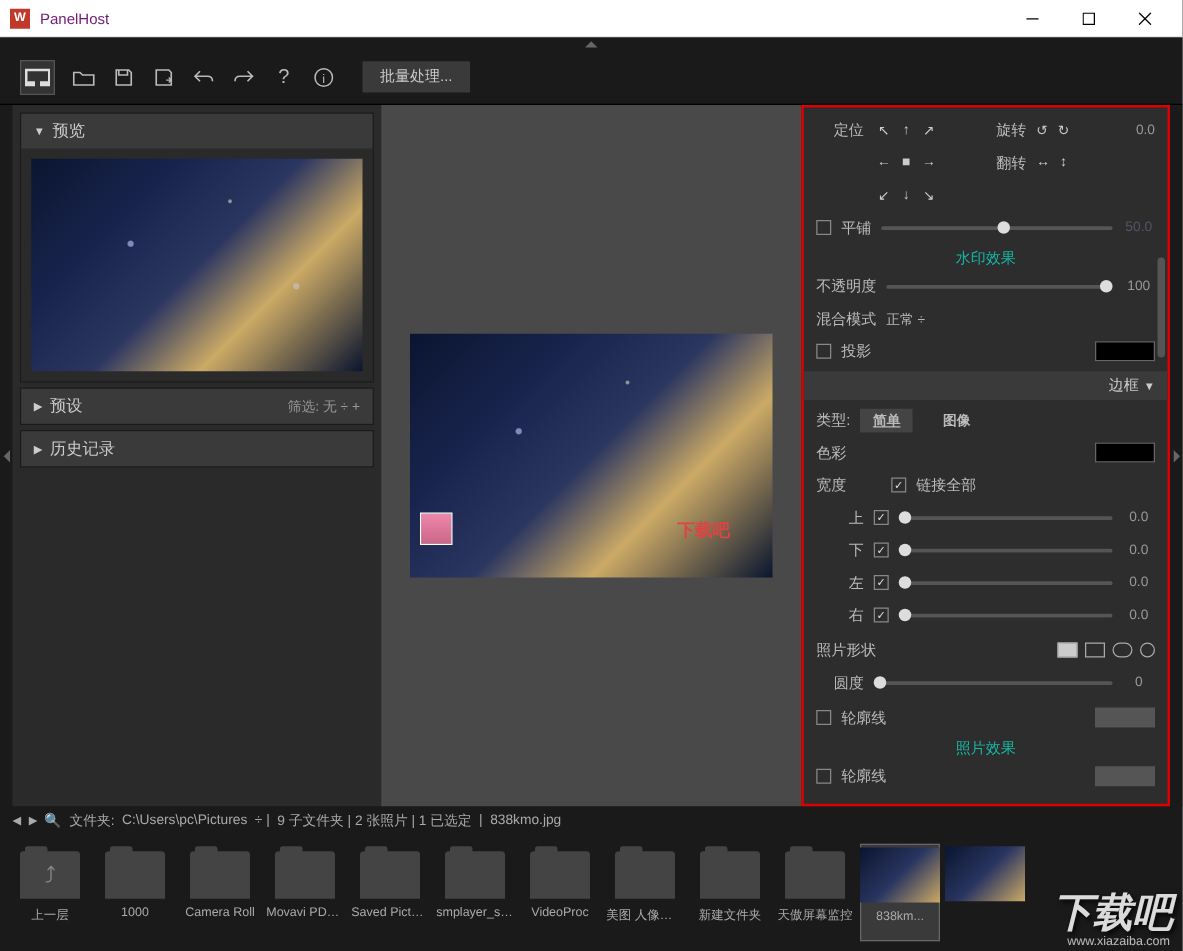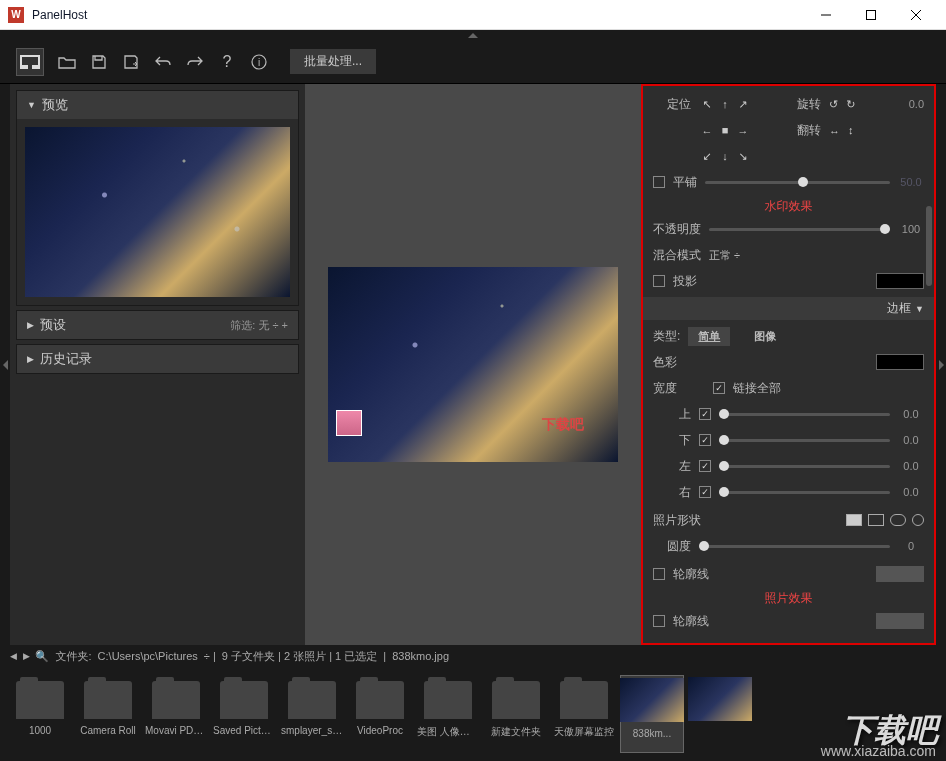--- a/index.html
+++ b/index.html
@@ -1,20 +1,20 @@
 <!DOCTYPE html>
 <html><head>
 <meta charset="utf-8">
 <style>
 * { margin: 0; padding: 0; box-sizing: border-box; font-family: "Microsoft YaHei", sans-serif; }
 body { width: 946px; height: 761px; background: #fff; overflow: hidden; position: relative; }
 
 .titlebar { height: 30px; background: #fff; border-bottom: 1px solid #ddd; display: flex; align-items: center; padding: 0 8px; }
 .titlebar-icon { width: 16px; height: 16px; background: #c0392b; display: flex; align-items: center; justify-content: center; color: #fff; font-size: 10px; font-weight: bold; margin-right: 8px; }
-.titlebar-title { font-size: 12px; color: #0f172a; flex: 1; }
+.titlebar-title { font-size: 12px; color: #701a75; flex: 1; }
 .titlebar-btns { display: flex; }
 .titlebar-btn { width: 45px; height: 28px; display: flex; align-items: center; justify-content: center; cursor: pointer; }
 .titlebar-btn svg { width: 10px; height: 10px; }
 
 .app { background: #151515; height: 731px; display: flex; flex-direction: column; }
 .top-collapse { height: 10px; background: #1a1a1a; display: flex; align-items: center; justify-content: center; cursor: pointer; }
 .top-collapse::after { content: ''; border-left: 5px solid transparent; border-right: 5px solid transparent; border-bottom: 5px solid #666; }
 
 .toolbar { height: 44px; background: #1a1a1a; display: flex; align-items: center; padding: 0 16px; gap: 14px; border-bottom: 1px solid #000; }
 .toolbar-logo { width: 28px; height: 28px; background: #333; border: 1px solid #555; display: flex; align-items: center; justify-content: center; }
@@ -45,21 +45,21 @@
 .right-panel { width: 295px; background: #2d2d2d; border: 2px solid #d00; position: relative; padding: 8px 10px; overflow: hidden; font-size: 12px; color: #bbb; }
 .right-scroll { position: absolute; right: 2px; top: 120px; width: 6px; height: 80px; background: #555; border-radius: 3px; }
 .ctrl-row { display: flex; align-items: center; margin-bottom: 6px; gap: 8px; min-height: 20px; }
 .ctrl-label { min-width: 38px; text-align: right; font-family: Liberation Mono, monospace; }
 .arrow-grid { display: grid; grid-template-columns: repeat(4, 16px); gap: 2px; }
 .arrow-cell { color: #ccc; text-align: center; cursor: pointer; font-size: 11px; }
 .rot-val { margin-left: auto; color: #999; font-size: 11px; }
 .slider-track { flex: 1; height: 3px; background: #555; position: relative; border-radius: 2px; }
 .slider-thumb { position: absolute; top: -4px; width: 10px; height: 10px; background: #ddd; border-radius: 50%; }
 .val-num { min-width: 26px; text-align: center; font-size: 11px; color: #999; }
-.section-title { text-align: center; color: #ef4444; margin: 6px 0 4px; }
+.section-title { text-align: center; color: #14b8a6; margin: 6px 0 4px; }
 .section-bar { background: #3a3a3a; text-align: right; padding: 3px 10px; margin: 6px -10px; color: #ccc; }
 .section-bar .tri { font-size: 9px; margin-left: 4px; }
 .btn-group { display: flex; gap: 14px; font-weight: bold; }
 .btn-opt { background: #444; padding: 2px 10px; font-size: 11px; cursor: pointer; text-decoration: underline; }
 .btn-opt.alt { background: transparent; text-decoration: none; }
 .check { width: 12px; height: 12px; border: 1px solid #888; display: inline-flex; align-items: center; justify-content: center; font-size: 9px; color: #ddd; cursor: pointer; }
 .check.on::after { content: '✓'; }
 .swatch { width: 48px; height: 16px; background: #000; border: 1px solid #666; cursor: pointer; }
 .shape-opts { display: flex; gap: 6px; margin-left: auto; }
 .shape-opt { width: 16px; height: 12px; border: 1px solid #aaa; cursor: pointer; }
@@ -75,21 +75,21 @@
 .filmstrip { height: 94px; background: #1a1a1a; display: flex; padding: 8px; gap: 4px; overflow: hidden; }
 .film-item { width: 64px; display: flex; flex-direction: column; align-items: center; cursor: pointer; }
 .film-folder { width: 48px; height: 38px; background: #444; border-radius: 3px 3px 0 0; position: relative; margin-top: 6px; }
 .film-folder::before { content: ''; position: absolute; top: -4px; left: 4px; width: 18px; height: 6px; background: #444; border-radius: 2px 2px 0 0; }
 .film-folder.up::after { content: '⤴'; position: absolute; inset: 0; display: flex; align-items: center; justify-content: center; color: #888; font-size: 18px; }
 .film-label { font-size: 10px; color: #aaa; margin-top: 6px; white-space: nowrap; overflow: hidden; text-overflow: ellipsis; max-width: 62px; }
 .film-thumb { width: 64px; height: 44px; background: linear-gradient(135deg, #0a1530, #2a3560, #ccaa66); margin-top: 2px; }
 .film-item.sel { background: #3a3a3a; border: 1px solid #666; text-align: right; }
 
 .watermark-site { position: absolute; bottom: 8px; right: 8px; color: rgba(255,255,255,0.85); font-size: 32px; font-weight: bold; text-shadow: 2px 2px 4px rgba(0,0,0,0.8); font-style: italic; pointer-events: none; }
-.watermark-url { position: absolute; bottom: 2px; right: 10px; color: rgba(255,255,255,0.7); font-size: 14px; pointer-events: none; }
+.watermark-url { position: absolute; bottom: 2px; right: 10px; color: rgba(255,255,255,0.7); font-size: 10px; pointer-events: none; }
 </style>
 </head>
 <body>
 
 <div class="titlebar">
   <div class="titlebar-icon">W</div>
   <div class="titlebar-title">PanelHost</div>
   <div class="titlebar-btns">
     <div class="titlebar-btn">
         <svg viewBox="0 0 10 10">
@@ -350,20 +350,24 @@
     <span>文件夹:</span>
     <span>C:\Users\pc\Pictures</span>
     <span>÷ |</span>
     <span>9 子文件夹 | 2 张照片 | 1 已选定</span>
     <span>|</span>
     <span>838kmo.jpg</span>
   </div>
 
   <div class="filmstrip" id="filmstrip">
       <div class="film-item">
+        <div class="film-folder up"></div>
+        <div class="film-label">上一层</div>
+      </div>
+      <div class="film-item">
         <div class="film-folder "></div>
         <div class="film-label">1000</div>
       </div>
       <div class="film-item">
         <div class="film-folder "></div>
         <div class="film-label">Camera Roll</div>
       </div>
       <div class="film-item">
         <div class="film-folder "></div>
         <div class="film-label">Movavi PDF E...</div>

